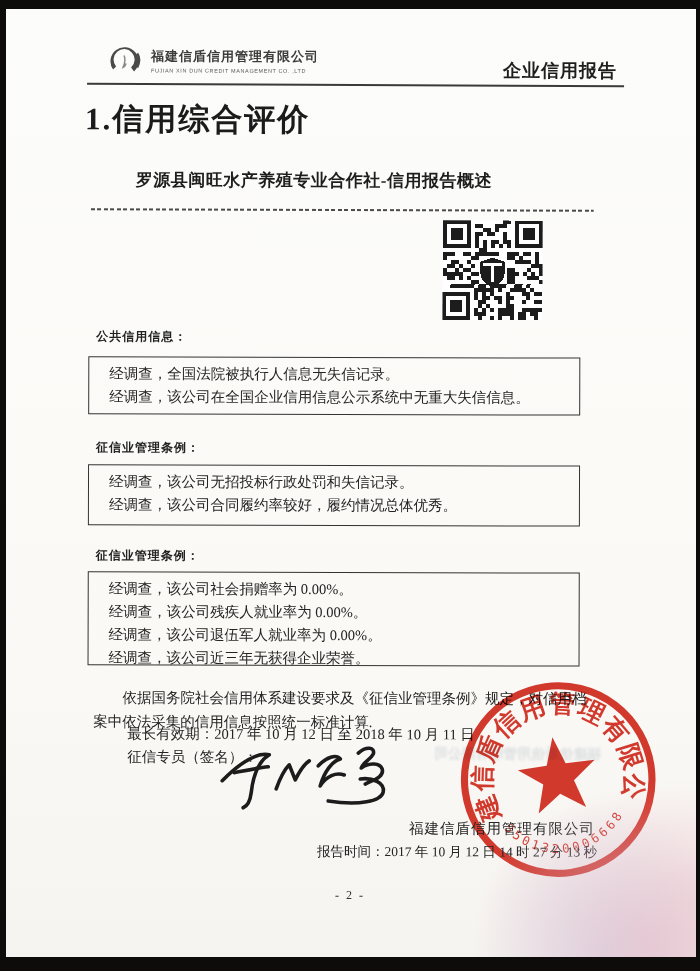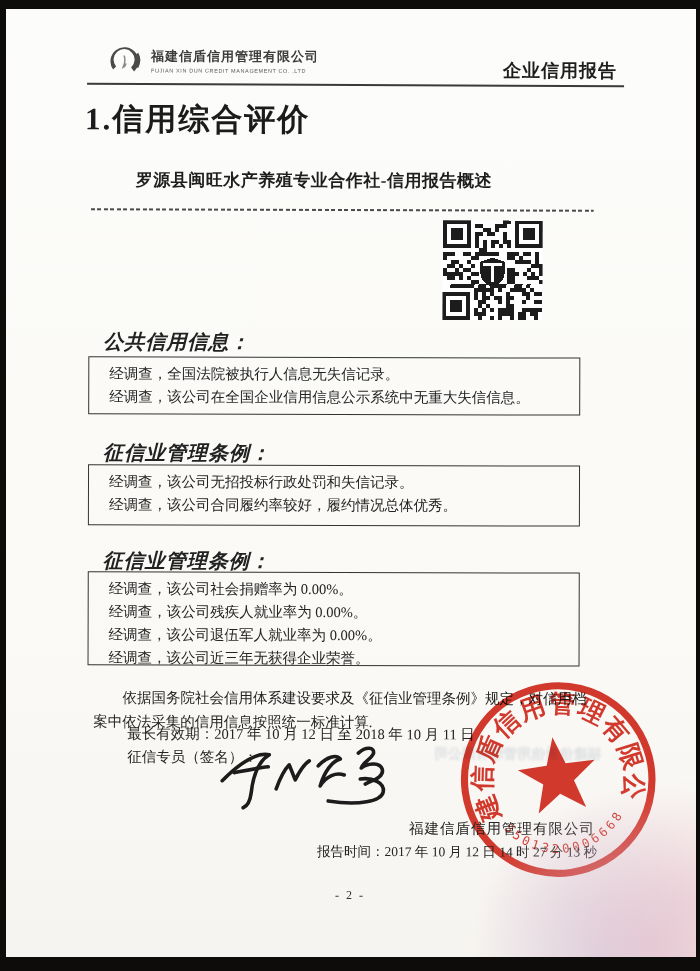--- a/index.html
+++ b/index.html
@@ -38,22 +38,22 @@
       background:repeating-linear-gradient(90deg,#4a4a4a 0 4px,transparent 4px 6.5px);
       background-size:auto 2px; background-repeat:repeat-x; background-position:0 1px; }
 
   
   .rating { position:absolute; left:117px; top:210px; }
   .rating-label { font-size:45px; font-weight:700; color:#3b3b3b; letter-spacing:4px; }
   .rating-value { font-size:48px; font-weight:600; color:#333; margin-left:8px; }
   .qr { position:absolute; left:436px; top:211px; width:100px; height:100px; }
 
   
-  .sec-head { position:absolute; left:97px; font-size:20px; font-weight:600;
-              color:#222; letter-spacing:1px;font-style:italic; }
+  .sec-head { position:absolute; left:90px; font-size:12px; font-weight:600;
+              color:#222; letter-spacing:1px; }
   .sec-box { position:absolute; left:82px; width:492px; border:1.5px solid #333;
              padding:5px 8px 0 20px; font-size:14.5px; line-height:23px; color:#242424; }
   #sec1-head { top:320px; } #sec1-box { top:348px; height:58px; }
   #sec2-head { top:431px; } #sec2-box { top:456px; height:61px; }
   #sec3-head { top:539px; } #sec3-box { top:563px; height:94px; }
 
   
   .note { position:absolute; left:88px; top:677px; width:497px; font-size:14.5px;
           line-height:24px; color:#242424; text-indent:2em; }
   .validity { position:absolute; left:122px; top:716px; font-size:14.5px; color:#242424; }

